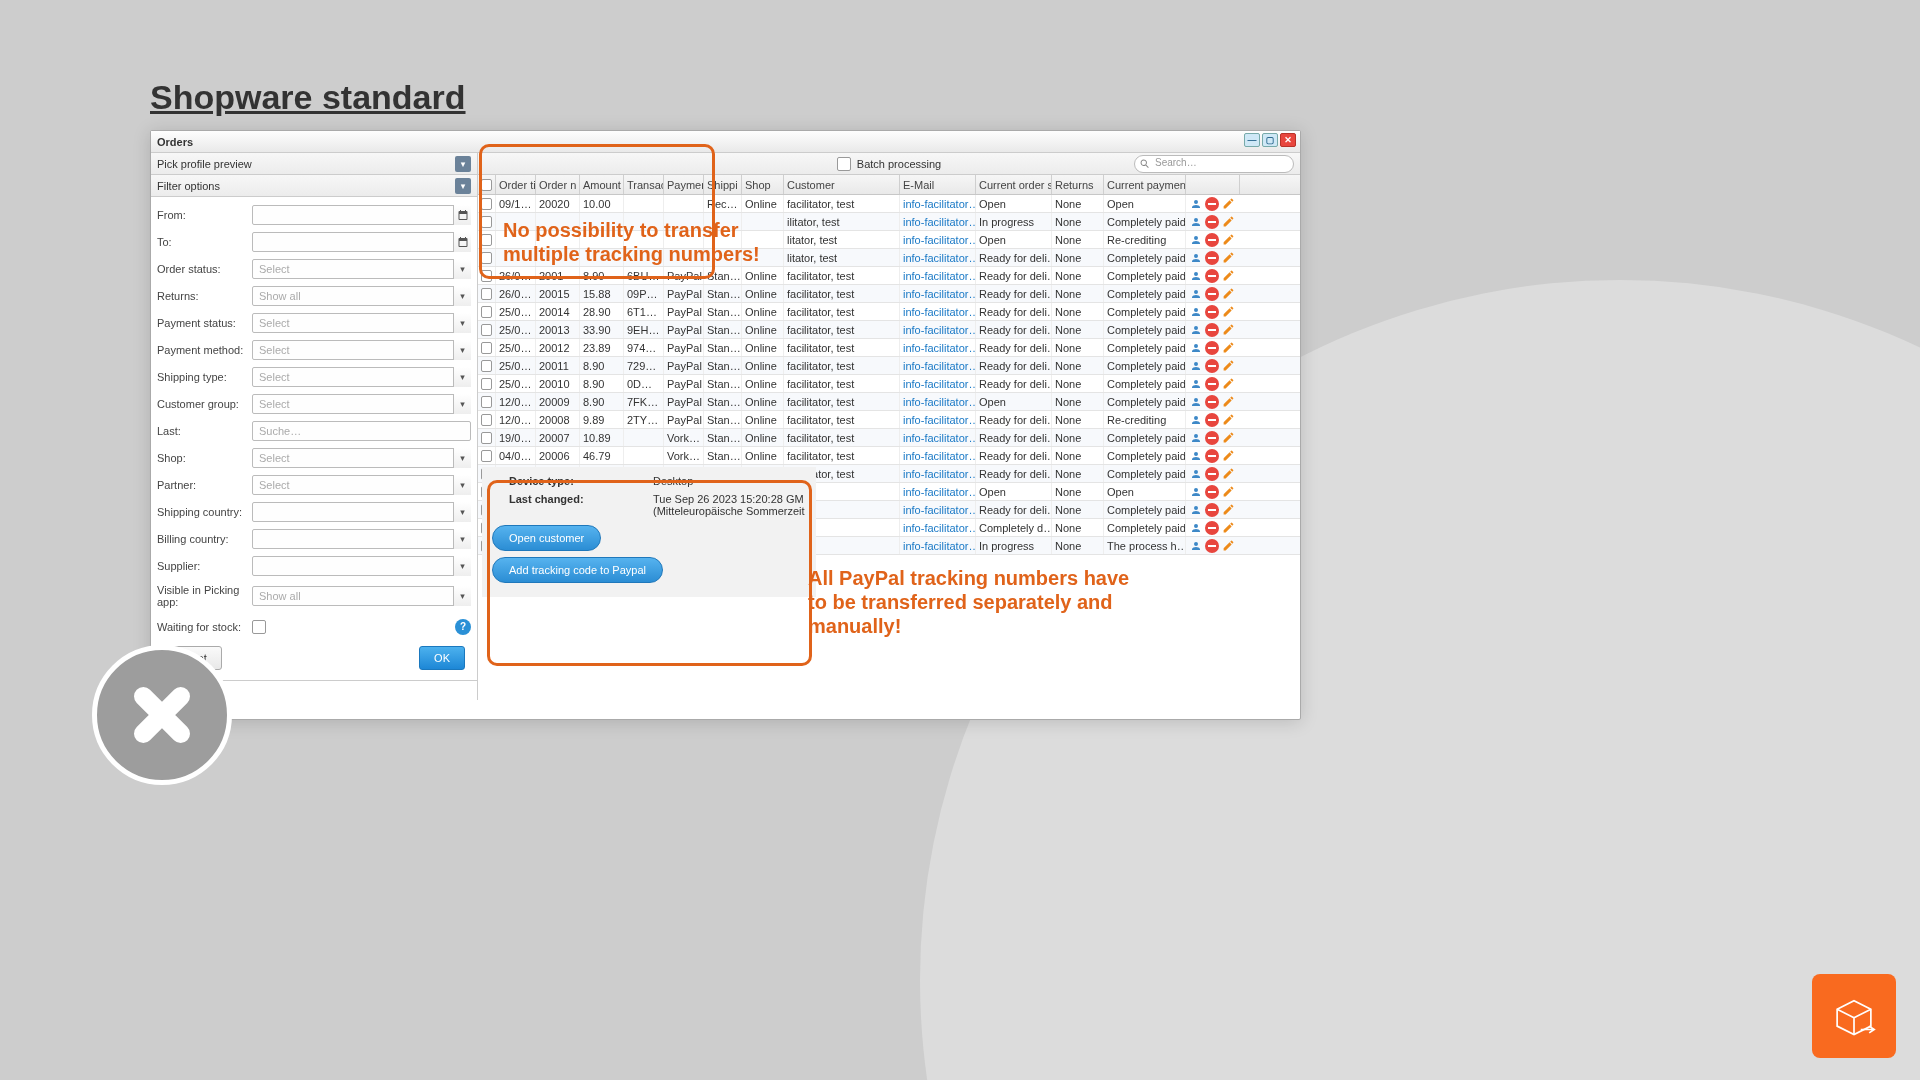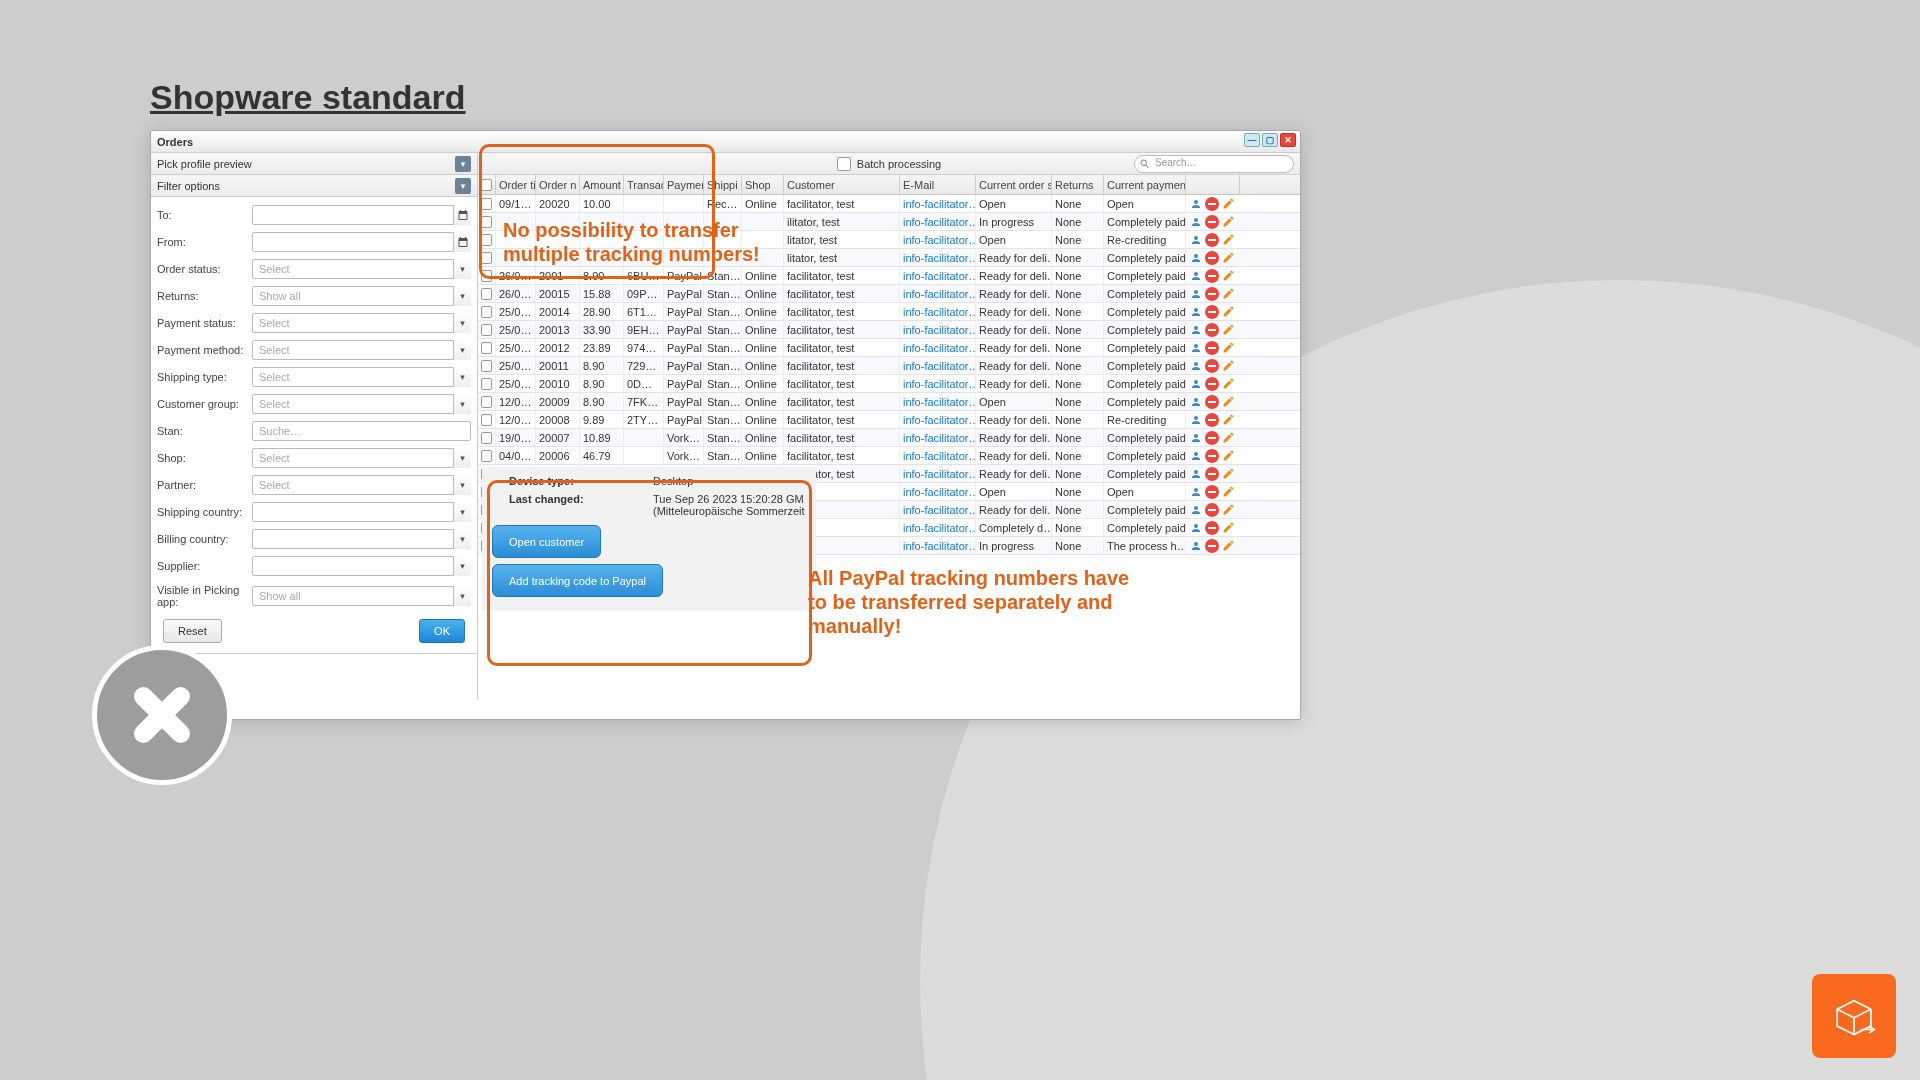--- a/index.html
+++ b/index.html
@@ -112,21 +112,21 @@
 .detail-panel{
   position:absolute;left:4px;top:314px;width:334px;
   background:#f2f2f2;
   padding:8px 10px 14px;
   font-size:11px;
 }
 .detail-panel .drow{display:flex;margin-bottom:6px}
 .detail-panel .dlabel{width:144px;font-weight:600;margin-left:17px;}
 .detail-panel .dval{flex:1}
 .detail-panel .btns{display:flex;flex-direction:column;gap:6px;margin-top:8px}
-.bbtn{height:33px;background:linear-gradient(#56b3ef,#2b8dd4);border:1px solid #1f78bb;color:#fff;border-radius:6px;padding:0 16px;display:flex;align-items:center;justify-content:center;width:fit-content;cursor:pointer;}
+.bbtn{height:26px;background:linear-gradient(#56b3ef,#2b8dd4);border:1px solid #1f78bb;color:#fff;border-radius:13px;padding:0 16px;display:flex;align-items:center;justify-content:center;width:fit-content;cursor:pointer;}
 
 .callout{position:absolute;border:3px solid #e0631a;border-radius:10px;}
 .callout1{left:479px;top:144px;width:236px;height:135px;}
 .callout2{left:487px;top:480px;width:325px;height:186px;}
 .annot{position:absolute;color:#e0631a;font-weight:700;font-size:20px;line-height:1.2}
 .annot1{left:503px;top:218px;width:300px}
 .annot2{left:808px;top:566px;width:340px}
 
 .cross-badge{
   position:absolute;left:92px;top:645px;width:140px;height:140px;border-radius:50%;
@@ -162,32 +162,32 @@
       <div class="subhead">
         <span>Pick profile preview</span>
         <span class="expand-btn">▾</span>
       </div>
       <div class="subhead">
         <span>Filter options</span>
         <span class="expand-btn">▾</span>
       </div>
       <div class="filter-body">
         <div class="filter-row">
-            <div class="filter-label">To:</div>
+            <div class="filter-label">From:</div>
             <div class="filter-input">
               <div class="readonly-field"></div>
               <div class="trigger cal-trig">
                 <svg viewBox="0 0 24 24">
                   <path d="M19 4h-1V2h-2v2H8V2H6v2H5a2 2 0 0 0-2 2v14a2 2 0 0 0 2 2h14a2 2 0 0 0 2-2V6a2 2 0 0 0-2-2m0 16H5V10h14z"></path>
                 </svg>
               </div>
             </div>
           </div>
         <div class="filter-row">
-            <div class="filter-label">From:</div>
+            <div class="filter-label">To:</div>
             <div class="filter-input">
               <div class="readonly-field"></div>
               <div class="trigger cal-trig">
                 <svg viewBox="0 0 24 24">
                   <path d="M19 4h-1V2h-2v2H8V2H6v2H5a2 2 0 0 0-2 2v14a2 2 0 0 0 2 2h14a2 2 0 0 0 2-2V6a2 2 0 0 0-2-2m0 16H5V10h14z"></path>
                 </svg>
               </div>
             </div>
           </div>
         <div class="filter-row">
@@ -226,21 +226,21 @@
             </div>
           </div>
         <div class="filter-row">
             <div class="filter-label">Customer group:</div>
             <div class="filter-input">
               <div class="readonly-field placeholder">Select</div>
               <div class="trigger">▾</div>
             </div>
           </div>
         <div class="filter-row">
-            <div class="filter-label">Stan:</div>
+            <div class="filter-label">Last:</div>
             <div class="filter-input">
               <div class="readonly-field placeholder">Suche…</div>
             </div>
           </div>
         <div class="filter-row">
             <div class="filter-label">Shop:</div>
             <div class="filter-input">
               <div class="readonly-field placeholder">Select</div>
               <div class="trigger">▾</div>
             </div>
@@ -272,20 +272,25 @@
               <div class="readonly-field"></div>
               <div class="trigger">▾</div>
             </div>
           </div>
         <div class="filter-row" style="height:34px">
             <div class="filter-label" style="line-height:1.1">Visible in Picking app:</div>
             <div class="filter-input">
               <div class="readonly-field placeholder">Show all</div>
               <div class="trigger">▾</div>
             </div>
+          </div>
+        <div class="filter-row">
+            <div class="filter-label">Waiting for stock:</div>
+            <div class="chk"></div>
+            <div class="help">?</div>
           </div>
         <div class="btnbar">
           <div class="btn">Reset</div>
           <div style="flex:1"></div>
           <div class="btn primary">OK</div>
         </div>
       </div>
       <div class="tabbar">
           <div class="tab">ts</div>
         </div>

